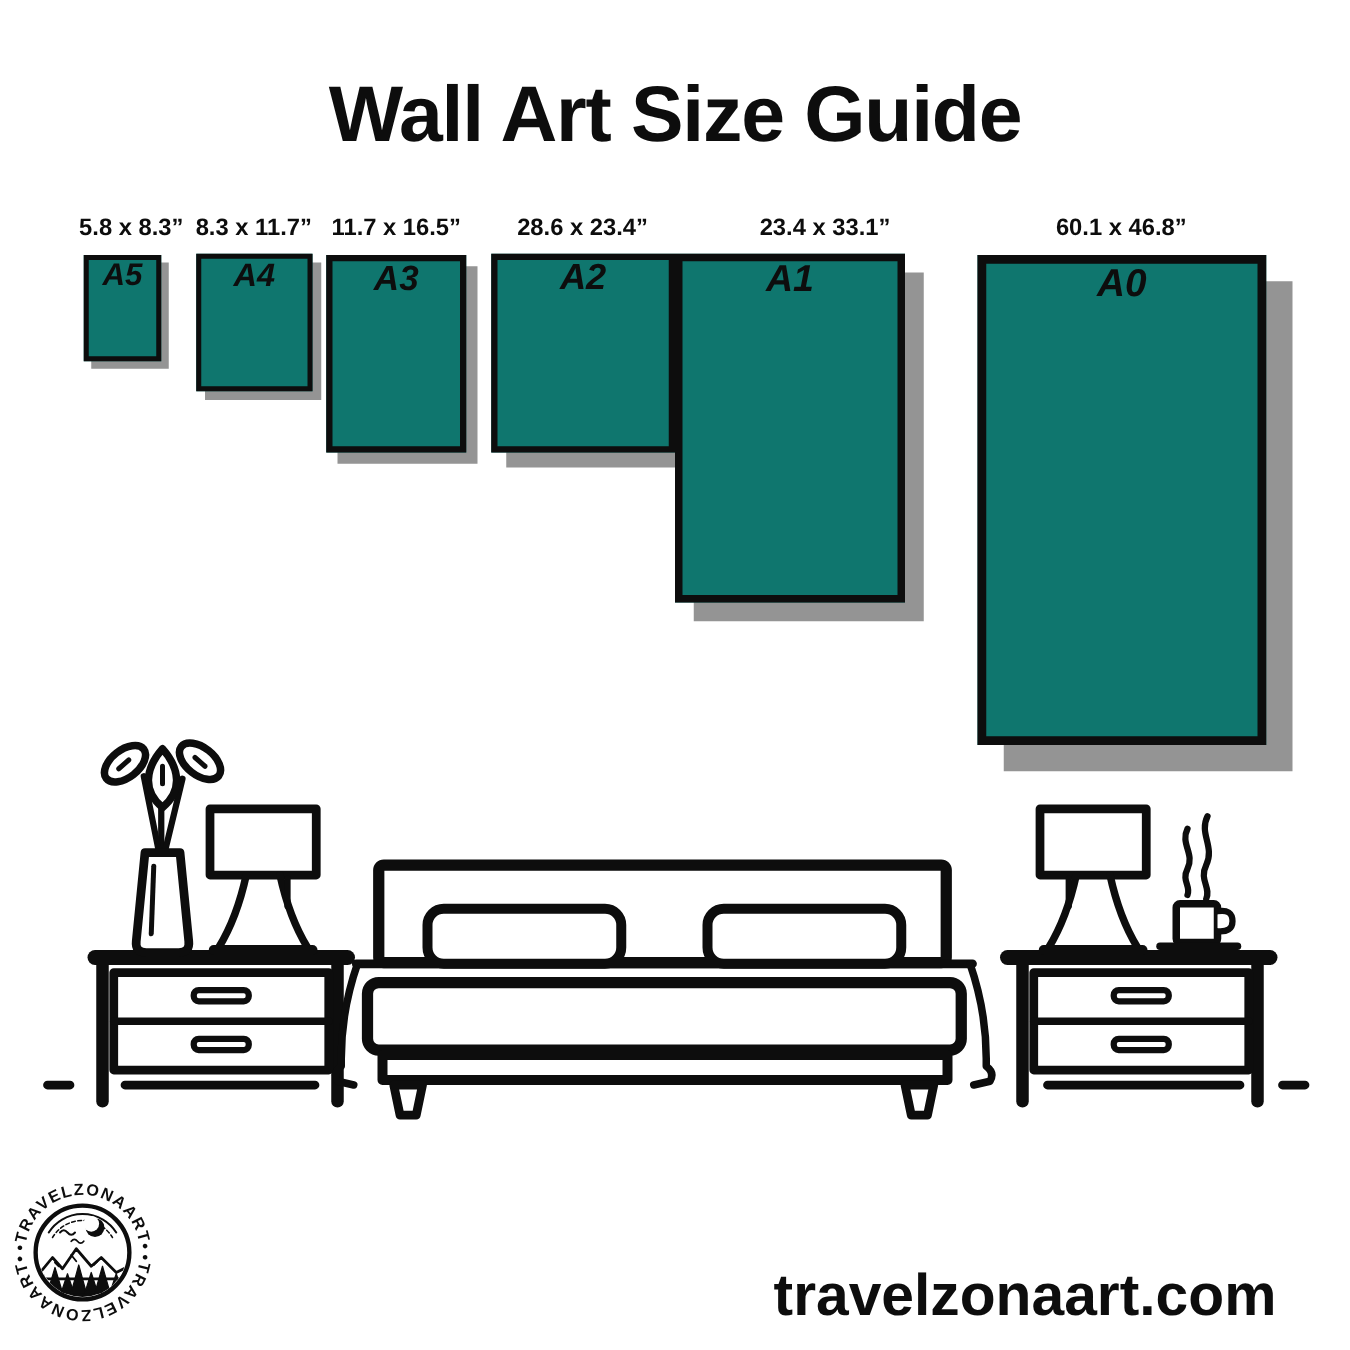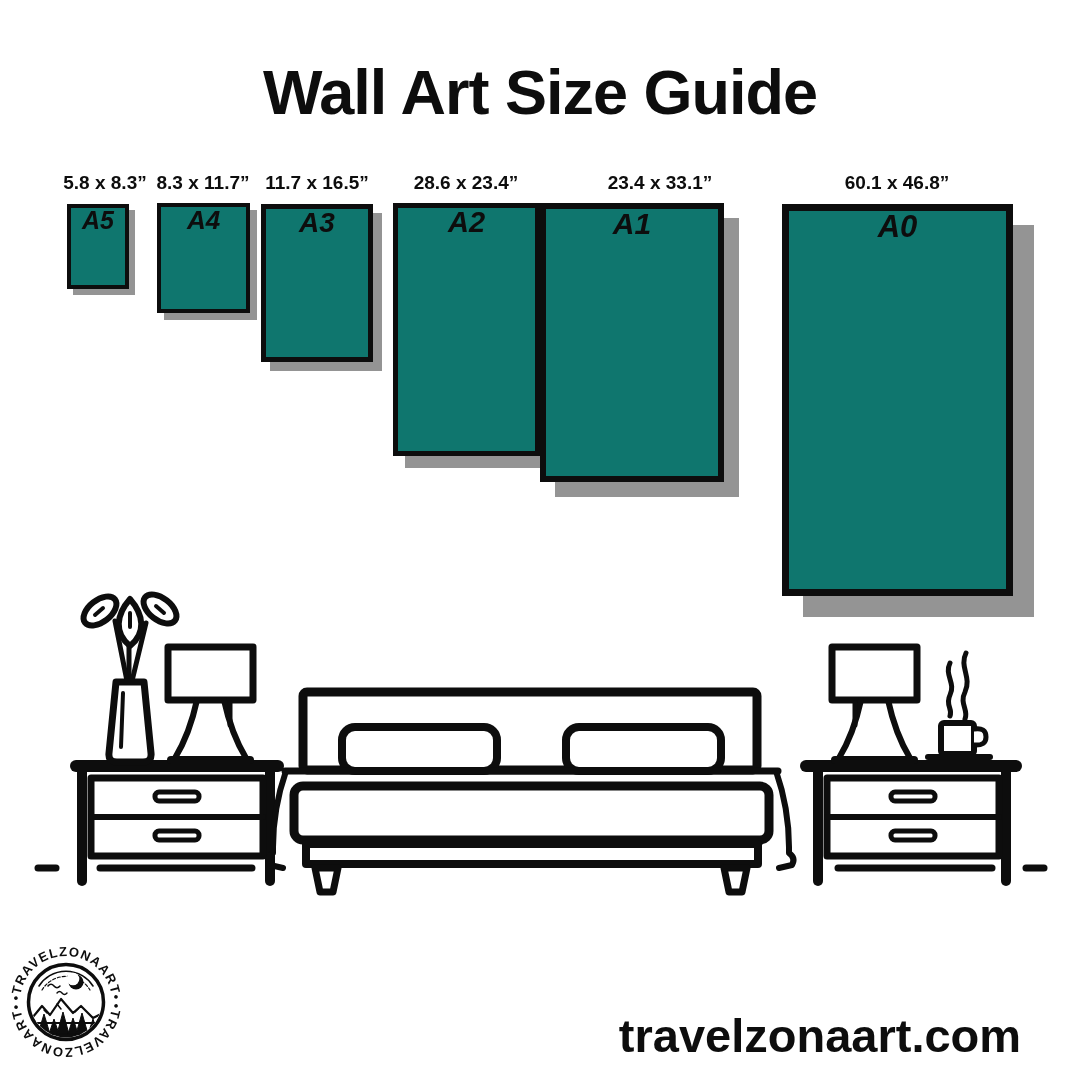--- a/index.html
+++ b/index.html
@@ -32,21 +32,21 @@
 
 <div class="frame" style="left:67px;top:204px;width:62px;height:85px;border-width:4px;box-shadow:6px 6px 0 #949494;font-size:25px">
   <span>A5</span>
   </div>
 <div class="frame" style="left:157px;top:203px;width:93px;height:110px;border-width:4px;box-shadow:7px 7px 0 #949494;font-size:26px">
   <span>A4</span>
   </div>
 <div class="frame" style="left:261px;top:204px;width:112px;height:158px;border-width:5px;box-shadow:9px 9px 0 #949494;font-size:28px">
   <span>A3</span>
   </div>
-<div class="frame" style="left:393px;top:203px;width:147px;height:253px;border-width:5px;box-shadow:12px 12px 0 #949494;font-size:29px">
+<div class="frame" style="left:393px;top:203px;width:147px;height:159px;border-width:5px;box-shadow:12px 12px 0 #949494;font-size:29px">
   <span>A2</span>
   </div>
 <div class="frame" style="left:540px;top:203px;width:184px;height:279px;border-width:6px;box-shadow:15px 15px 0 #949494;font-size:30px">
   <span>A1</span>
   </div>
 <div class="frame" style="left:782px;top:204px;width:231px;height:392px;border-width:7px;box-shadow:21px 21px 0 #949494;font-size:31px">
   <span>A0</span>
   </div>
 
 <svg class="scene" width="1080" height="340" viewBox="0 0 1080 340" fill="none" stroke="#0d0d0d" stroke-linecap="round" stroke-linejoin="round">

